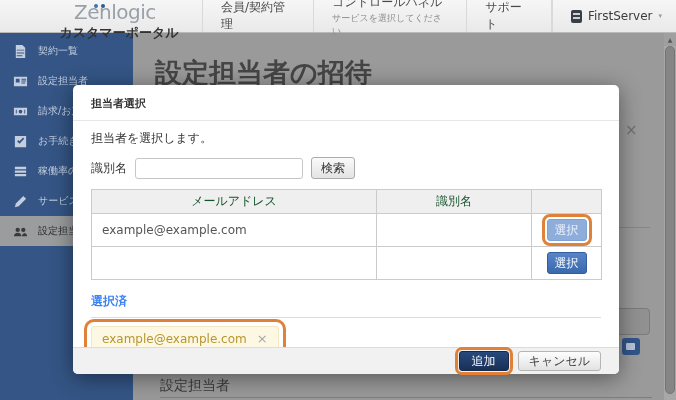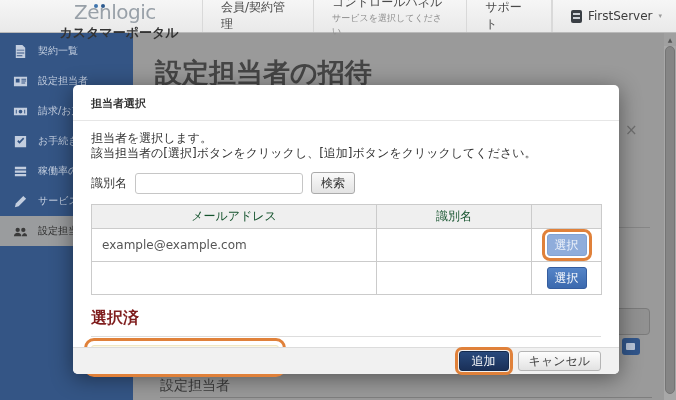--- a/index.html
+++ b/index.html
@@ -73,21 +73,21 @@
   table { border-collapse:collapse; width:510px; table-layout:fixed; }
   th,td { border:1px solid #cbcbcb; }
   th { background:#efefef; height:24px; font-weight:normal; font-size:12px; color:#14532d; text-align:center; }
   td { height:33px; font-size:12px; color:#555; }
   .col-mail { width:285px; } .col-name { width:155px; } .col-act { width:70px; }
   td.mail { padding-left:10px; }
   td.act { text-align:center; }
   .btn-select { width:40px; height:22px; color:#fff; }
   .btn-select.on { background:linear-gradient(#5585c8,#3b69ae); border:1px solid #355d9e; }
   .btn-select.dim { background:#8faddb; border:1px solid #81a3d3; color:#eef3fa; }
-  .sel-label { margin-top:13px; padding-bottom:7px; border-bottom:1px solid #dddddd; font-size:16px; font-weight:bold; color:#7f1d1d; }
+  .sel-label { margin-top:13px; padding-bottom:7px; border-bottom:1px solid #dddddd; font-size:12px; font-weight:bold; color:#3b82f6; }
   .chip-row { padding-top:8px; }
   .chip { display:inline-flex; align-items:center; background:#fcf8e3; border:1px solid #f0e7c3;
     border-radius:3px; padding:4px 10px; }
   .chip .txt { font-size:12px; color:#b7952f; }
   .chip .x { font-size:13px; color:#a6a6a6; margin-left:10px; cursor:pointer; }
   .m-footer { position:absolute; left:0; right:0; bottom:0; height:27px; background:#f1f1f1;
     border-top:1px solid #dcdcdc; border-radius:0 0 5px 5px; display:flex; align-items:center;
     justify-content:flex-end; gap:9px; padding:0 18px; }
   .btn-add { background:linear-gradient(#28497c,#1a3058); border:1px solid #162a4c; color:#fff; padding:3px 12px; height:20px; }
   .btn-cancel { background:linear-gradient(#fdfdfd,#e2e2e2); border:1px solid #b5b5b5; color:#444; padding:3px 10px; height:20px; }
@@ -186,21 +186,20 @@
     <div class="sb-thumb"></div>
   </div>
 </div>
 
 <div class="modal">
   <div class="m-header">
     <span class="m-title">担当者選択</span>
   </div>
   <div class="m-body">
     <div class="m-desc">担当者を選択します。</div>
-    <div class="m-desc">該当担当者の[選択]ボタンをクリックし、[追加]ボタンをクリックしてください。</div>
 
     <div class="search-row">
       <span class="search-label">識別名</span>
       <input class="search-input" type="text" value="" style="">
       <button class="btn btn-gray">検索</button>
     </div>
 
     <table>
       <thead>
         <tr>

